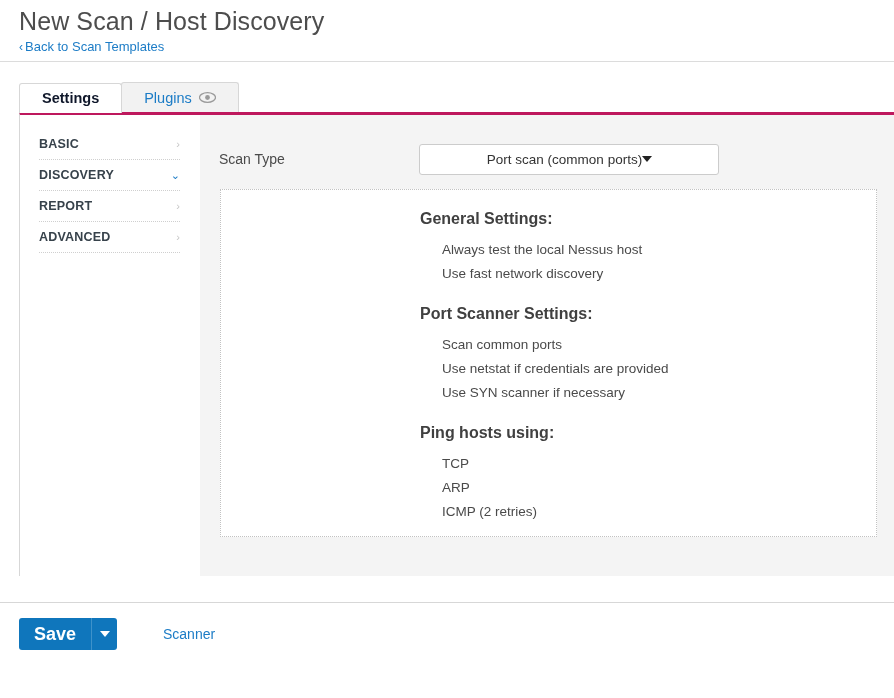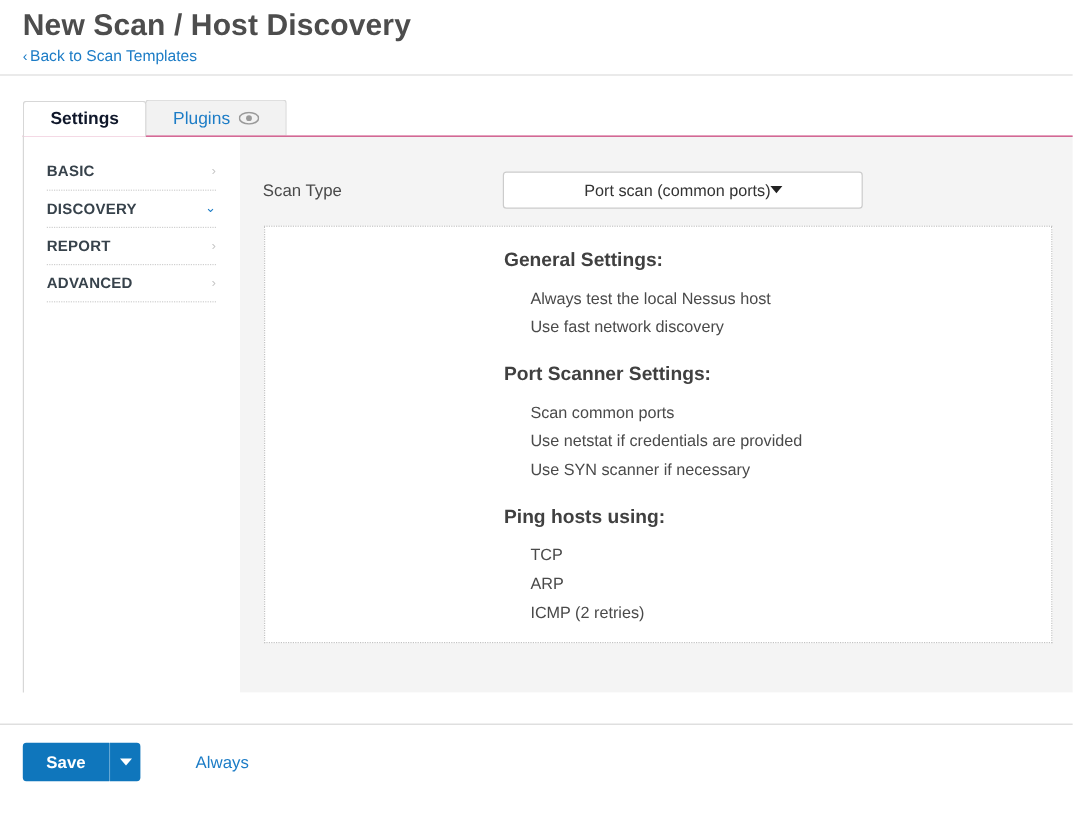--- a/index.html
+++ b/index.html
@@ -13,21 +13,21 @@
     overflow: hidden;
   }
 
   
   .page-header {
     padding: 6px 0 0 19px;
     background: #ffffff;
   }
   .page-title {
     font-size: 25px;
-    font-weight: 700;
+    font-weight: 400;
     color: #4d4d4d;
     letter-spacing: 0.1px;
     line-height: 30px;
     margin: 0;
     white-space: nowrap;
   }
   .back-link {
     display: inline-block;
     margin-top: 3px;
     font-size: 13px;
@@ -87,21 +87,21 @@
   .eye-icon {
     margin-left: 7px;
     display: inline-flex;
     align-items: center;
   }
 
   
   .card {
     margin-left: 19px;
     margin-right: 0;
-    border-top: 1px solid #be185d;
+    border-top: 3px solid #be185d;
     border-left: 1px solid #d7d7d7;
     background: #ffffff;
     display: flex;
     height: 464px;
     position: relative;
     z-index: 2;
   }
 
   
   .sidebar {
@@ -206,21 +206,21 @@
   }
   .footer {
     display: flex;
     align-items: center;
     padding: 15px 0 0 19px;
   }
   .save-group { display: flex; }
   .btn-save {
     background: #0f76bc;
     color: #ffffff;
-    font-size: 14px;
+    font-size: 18px;
     font-weight: bold;
     border: none;
     height: 32px;
     width: 72px;
     border-radius: 3px 0 0 3px;
     cursor: pointer;
     font-family: "Liberation Sans", sans-serif;
   }
   .btn-save-caret {
     background: #0f76bc;
@@ -332,14 +332,14 @@
 </div>
 
 <div class="footer-divider"></div>
 <div class="footer">
   <div class="save-group">
     <button class="btn-save">Save</button>
     <button class="btn-save-caret">
       <span class="caret-white"></span>
     </button>
   </div>
-  <a class="cancel-link">Always</a>
+  <a class="cancel-link">Scanner</a>
 </div>
 
 </body></html>

